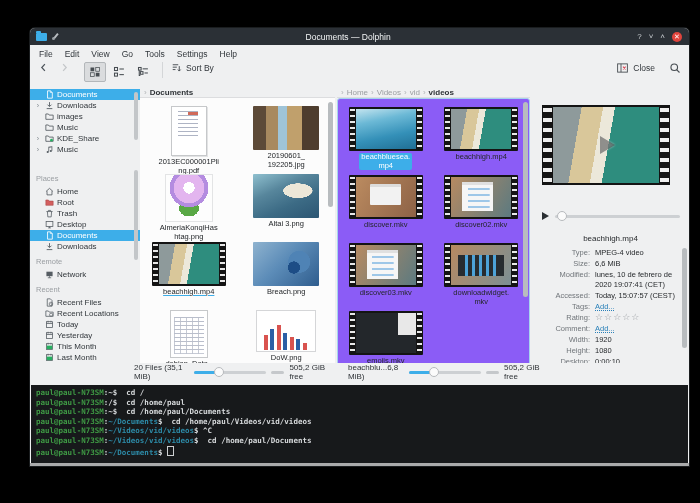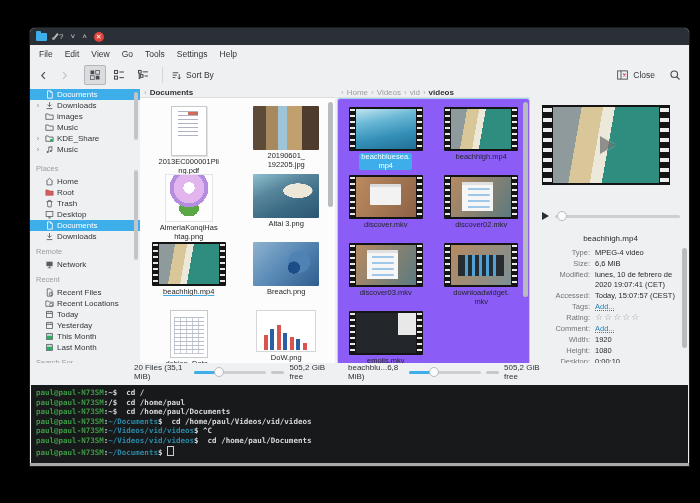--- a/index.html
+++ b/index.html
@@ -13,41 +13,41 @@
   .pin-icon{width:7px;height:7px;display:inline-block;position:relative;}
   .pin-icon::before{content:'';position:absolute;left:3px;top:0;width:2px;height:6px;background:#b9bdc1;transform:rotate(40deg);}
   .pin-icon::after{content:'';position:absolute;left:0px;top:4px;width:3px;height:3px;background:#9aa0a5;border-radius:50%;}
   .tb-title{flex:1;text-align:center;color:#f2f4f5;}
   .tb-right{display:flex;align-items:center;gap:7px;margin-right:7px;}
   .tb-btn{color:#c9cdd1;font-size:8px;line-height:10px;}
   .tb-close{width:10px;height:10px;background:#e0443d;border-radius:50%;color:#fff;font-size:7px;line-height:10px;text-align:center;}
   
   .menubar{position:absolute;left:0;top:17px;width:100%;height:17px;background:#eff0f1;display:flex;align-items:center;gap:12px;padding-left:9px;box-sizing:border-box;font-size:8.5px;color:#31363b;}
   
-  .toolbar{position:absolute;left:0;top:34px;width:100%;height:26px;background:#eff0f1;display:flex;align-items:center;box-sizing:border-box;padding:0 8px;color:#31363b;}
+  .toolbar{position:absolute;left:0;top:34px;width:100%;height:26px;background:#eff0f1;display:flex;align-items:flex-start;box-sizing:border-box;padding:0 8px;color:#31363b;}
   .nav-arrows{display:flex;align-items:center;gap:10px;margin-right:14px;}
   .viewbtns{display:flex;align-items:center;gap:2px;}
   .viewbtn{width:20px;height:18px;display:flex;align-items:center;justify-content:center;border:1px solid transparent;border-radius:2px;}
   .viewbtn.checked{background:#dadcde;border-color:#b3b7ba;}
   .tool-sep{width:1px;height:16px;background:#d4d6d8;margin:0 8px;}
   .toolbtn{display:flex;align-items:center;gap:4px;font-size:8.5px;color:#31363b;}
   .tool-spacer{flex:1;}
   .toolbar .search{margin-left:14px;display:flex;align-items:center;}
   
   .main{position:absolute;left:0;top:60px;width:100%;height:279px;}
   .sidebar{position:absolute;left:0;top:0;width:110px;height:279px;background:#eff0f1;overflow:hidden;font-size:8px;color:#31363b;}
   .side-item{display:flex;align-items:center;height:11px;padding-left:5px;gap:3px;white-space:nowrap;}
   .side-item .caret{width:6px;color:#7f868c;font-size:7px;flex:none;text-align:center;}
   .side-item .icn{width:10px;height:10px;flex:none;display:flex;align-items:center;justify-content:center;color:#565d63;}
   .side-item .icn svg{width:9px;height:9px;}
   .side-item.selected{background:#3daee9;color:#fff;}
   .side-item.selected .icn{color:#fff;}
   .side-header{color:#9a9ea2;font-size:7.5px;padding:5px 0 3px 6px;}
   .folders-panel{padding-top:1px;}
-  .places-panel{margin-top:4px;}
+  .places-panel{margin-top:14px;}
   .side-sb{position:absolute;width:4px;border-radius:2px;background:#c3c6c9;right:2px;}
   
   .pane-header{position:absolute;top:0;height:10px;font-size:8px;display:flex;align-items:center;gap:3px;color:#9a9da0;border-bottom:1px solid #dcdddf;padding-left:4px;box-sizing:border-box;background:#eff0f1;}
   .pane-header .seg.active{color:#2f3337;font-weight:bold;}
   .pane-header .bc-sep{color:#b0b3b6;font-size:8px;}
   .view{position:absolute;top:10px;height:269px;background:#fcfcfc;overflow:hidden;}
   .view.active-pane{background:#8b5cf6;border:1px solid #a6d3ee;border-radius:3px;box-sizing:border-box;}
   .grid{display:grid;grid-template-columns:1fr 1fr;grid-auto-rows:68px;padding-top:8px;}
   .file-cell{display:flex;flex-direction:column;align-items:center;justify-content:flex-start;}
   .thumb{flex:none;}
@@ -120,20 +120,21 @@
 <body>
 
 <div class="desktop">
   <div class="window">
 
     <div class="titlebar">
       <div class="tb-left">
         <span class="mini-folder"></span>
         <span class="pin-icon"></span>
       </div>
+      <div class="tb-title">Documents — Dolphin</div>
       <div class="tb-right">
         <span class="tb-btn">?</span>
         <span class="tb-btn">˅</span>
         <span class="tb-btn">˄</span>
         <span class="tb-close">✕</span>
       </div>
     </div>
 
     <div class="menubar" id="menubar">
         <span>File</span>

